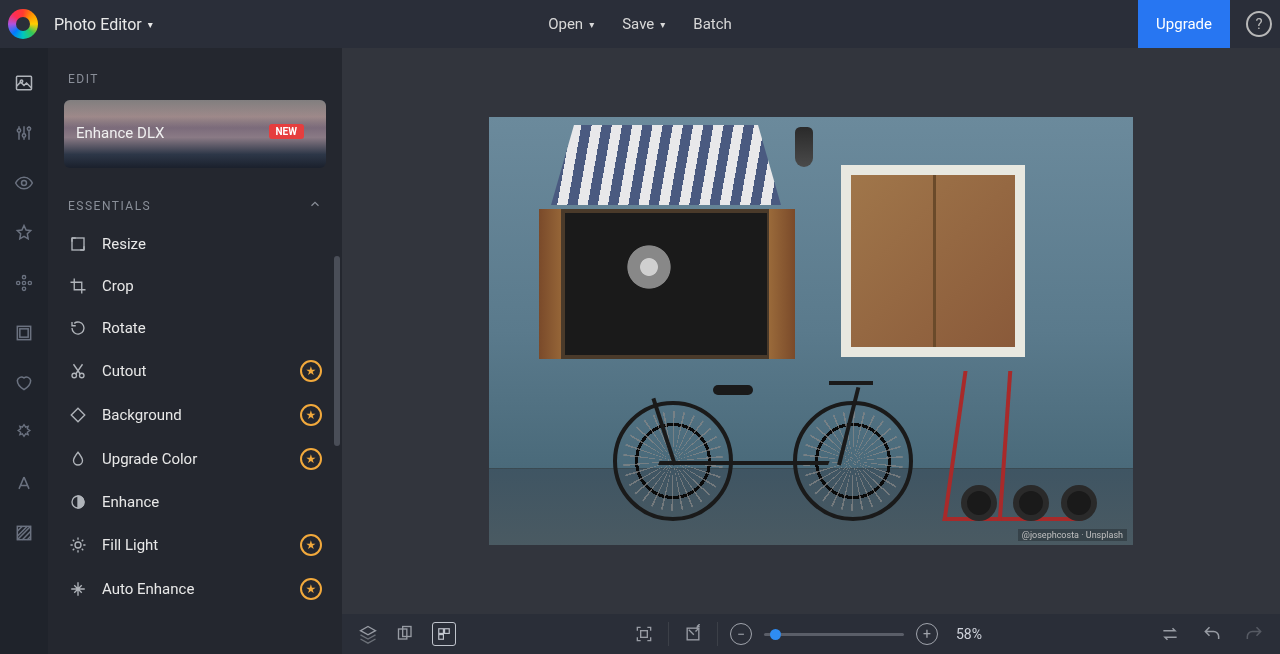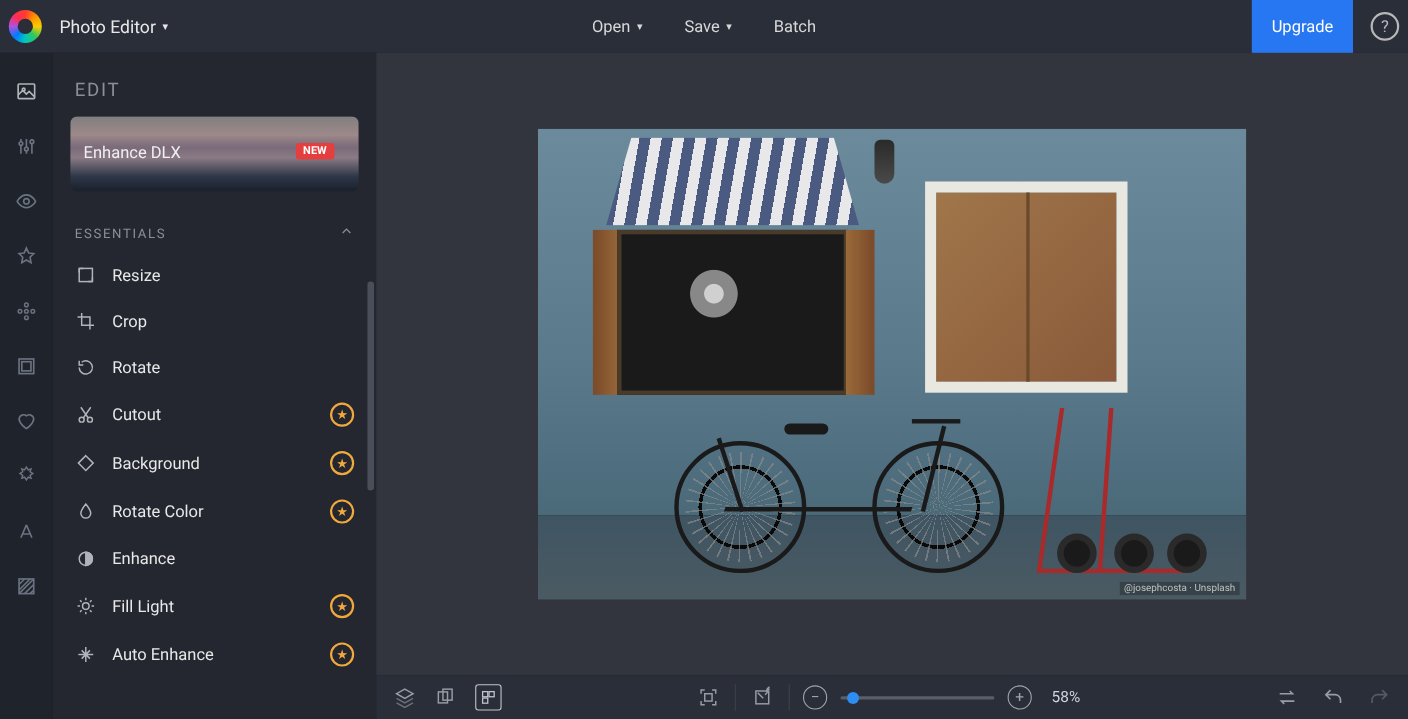--- a/index.html
+++ b/index.html
@@ -42,21 +42,21 @@
   display: flex;
   align-items: center;
   gap: 6px;
   cursor: pointer;
 }
 .top-center {
   position: absolute;
   left: 50%;
   transform: translateX(-50%);
   display: flex;
-  gap: 38px;
+  gap: 28px;
 }
 .top-btn {
   font-size: 15px;
   color: #d8d8d8;
   display: flex;
   align-items: center;
   gap: 6px;
   cursor: pointer;
 }
 .top-right {
@@ -113,21 +113,21 @@
   position: absolute;
   left: 48px; top: 48px;
   width: 294px;
   height: 606px;
   background: #24272f;
   display: flex;
   flex-direction: column;
   overflow-y: auto;
 }
 .section-title {
-  font-size: 17px;
+  font-size: 12px;
   letter-spacing: 1.5px;
   color: #8a8f99;
   padding: 24px 20px 14px 20px;
 }
 .enhance-card {
   margin: 0 16px 18px 16px;
   height: 68px;
   border-radius: 6px;
   background: linear-gradient(to bottom, #4a5568 0%, #7a6a7a 40%, #8a7a85 55%, #2d3748 80%, #1a202c 100%);
   position: relative;
@@ -514,21 +514,21 @@
       </span>
       <span class="tool-label">Background</span>
       <span class="premium-star">★</span>
     </div>
     <div class="tool-item">
       <span class="tool-icon">
         <svg width="18" height="18" viewBox="0 0 24 24" fill="none" stroke="currentColor" stroke-width="1.8">
             <path d="M12 3c4 5 6 8 6 11a6 6 0 0 1-12 0c0-3 2-6 6-11z"></path>
           </svg>
       </span>
-      <span class="tool-label">Rotate Color</span>
+      <span class="tool-label">Upgrade Color</span>
       <span class="premium-star">★</span>
     </div>
     <div class="tool-item">
       <span class="tool-icon">
         <svg width="18" height="18" viewBox="0 0 24 24" fill="none" stroke="currentColor" stroke-width="1.8">
             <circle cx="12" cy="12" r="8"></circle>
             <path d="M12 4a8 8 0 0 1 0 16z" fill="currentColor"></path>
           </svg>
       </span>
       <span class="tool-label">Enhance</span>

